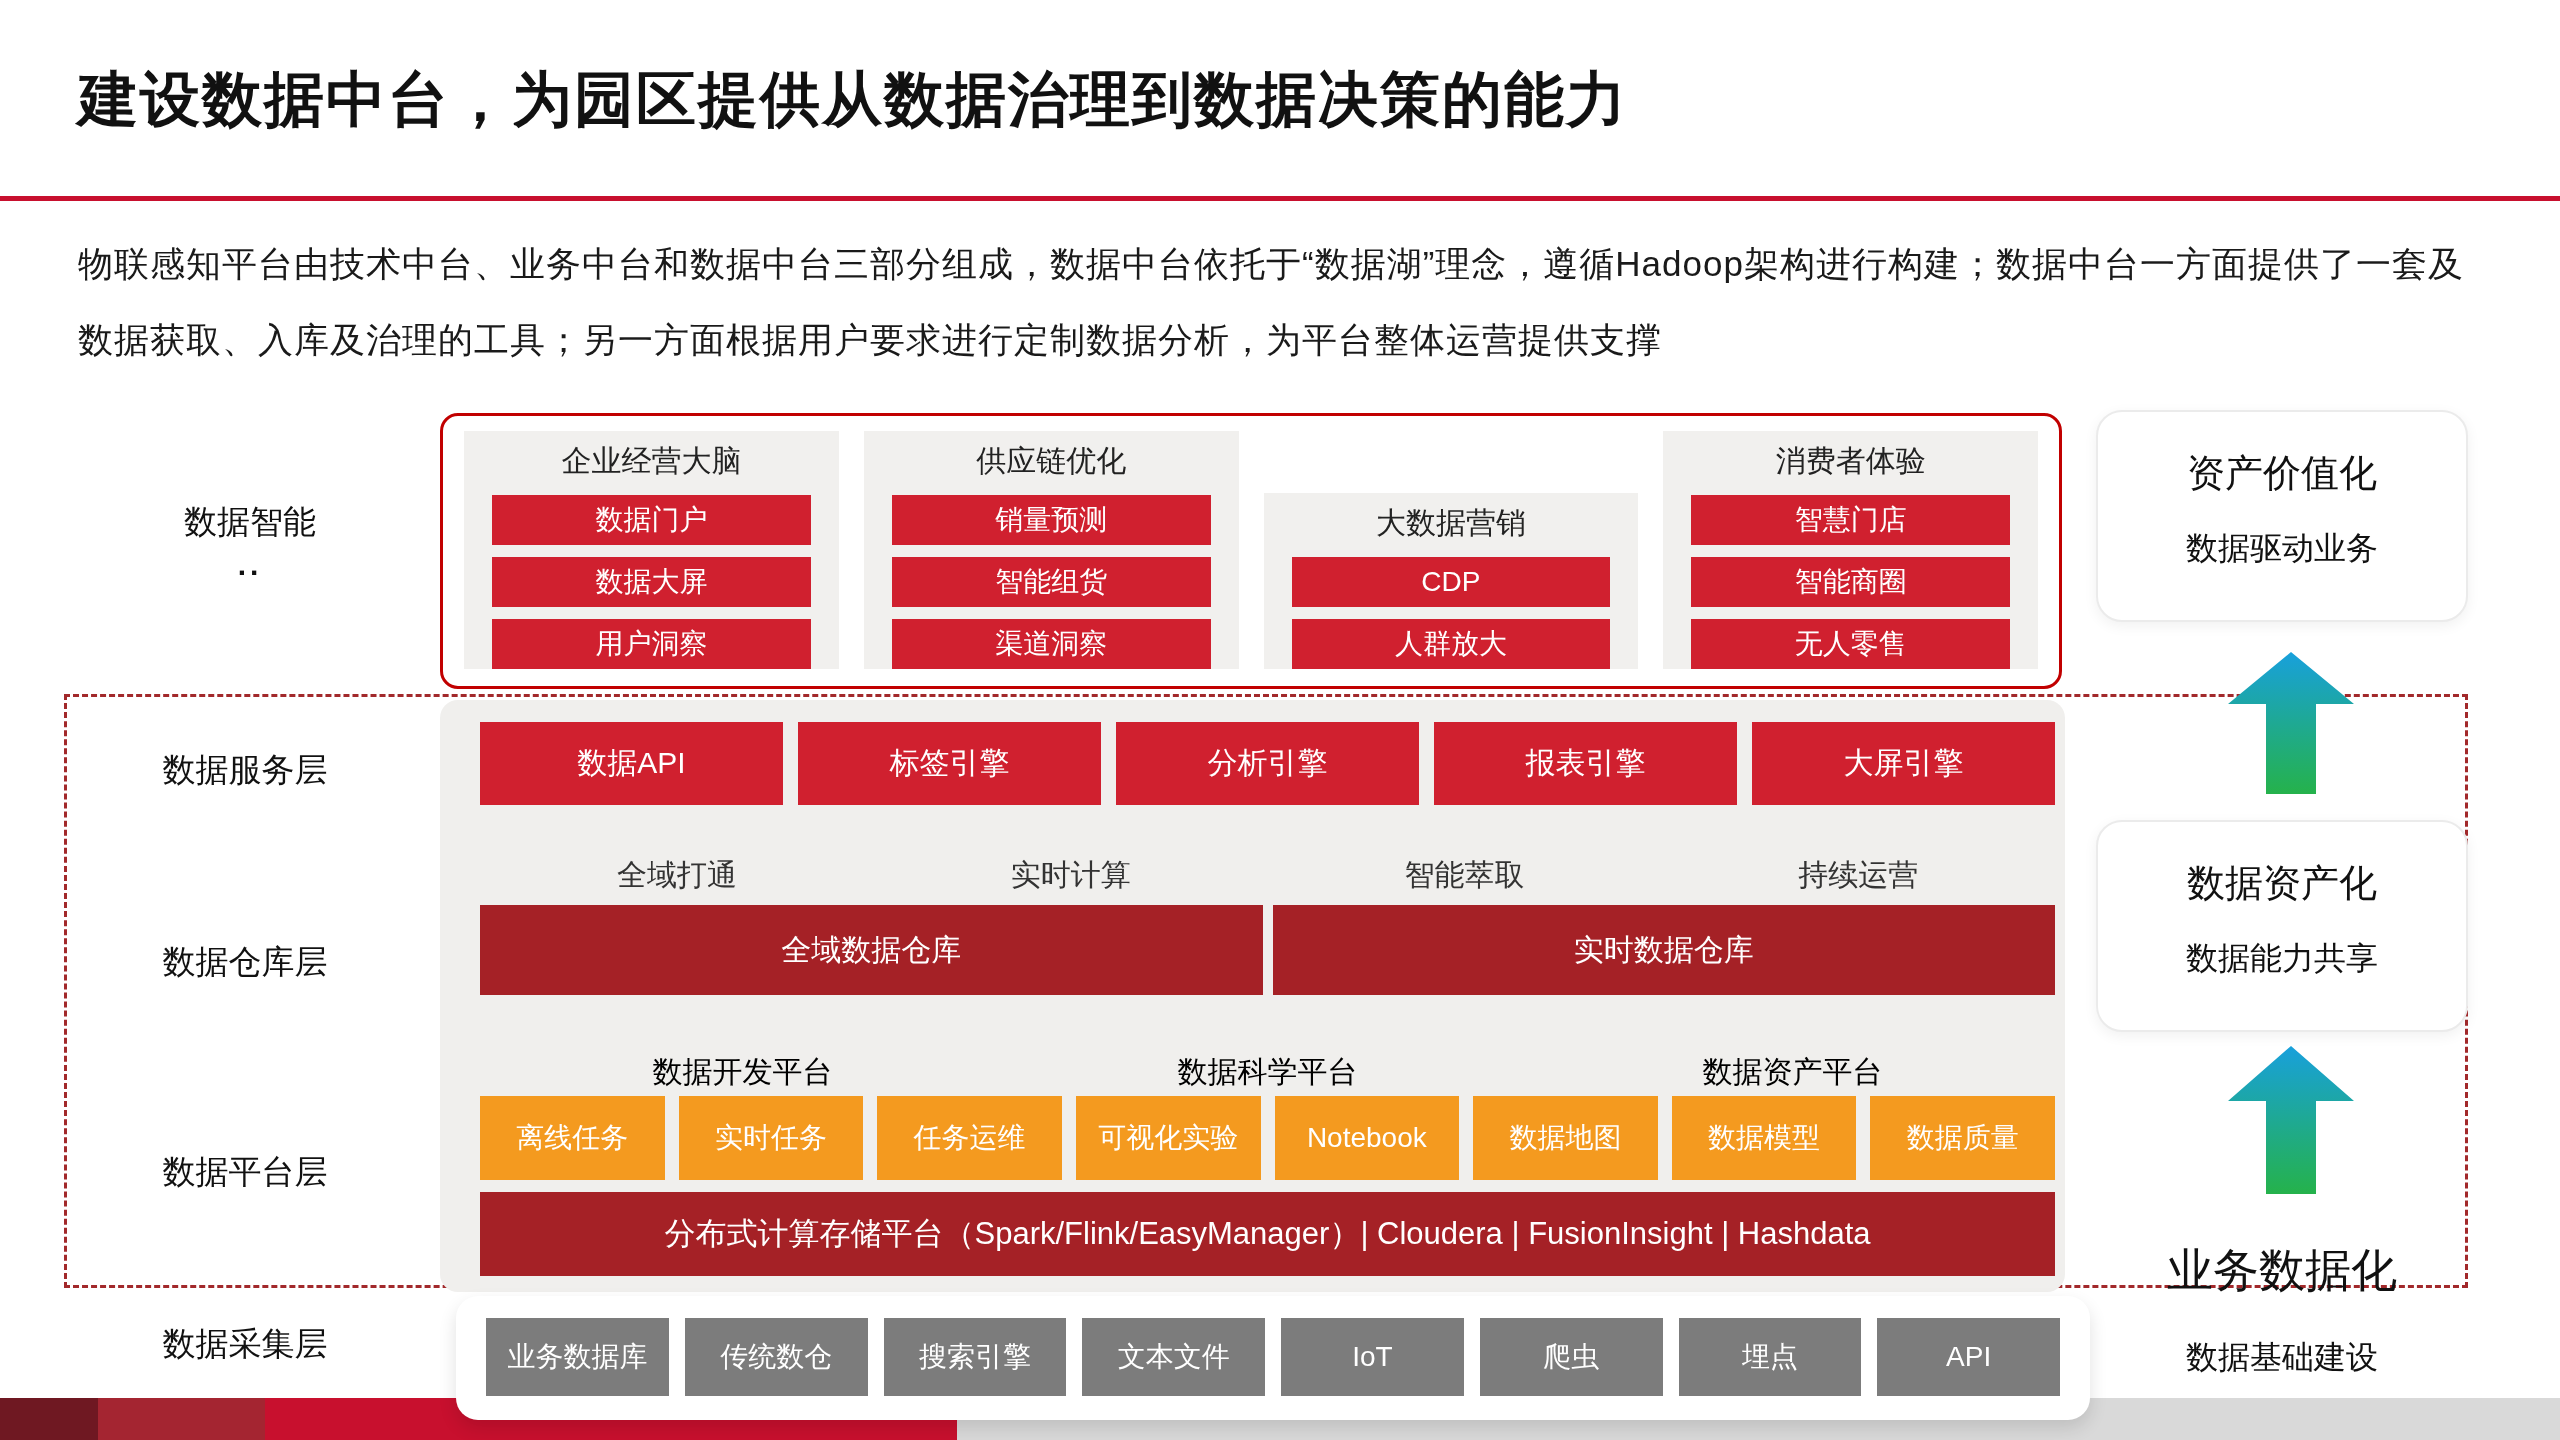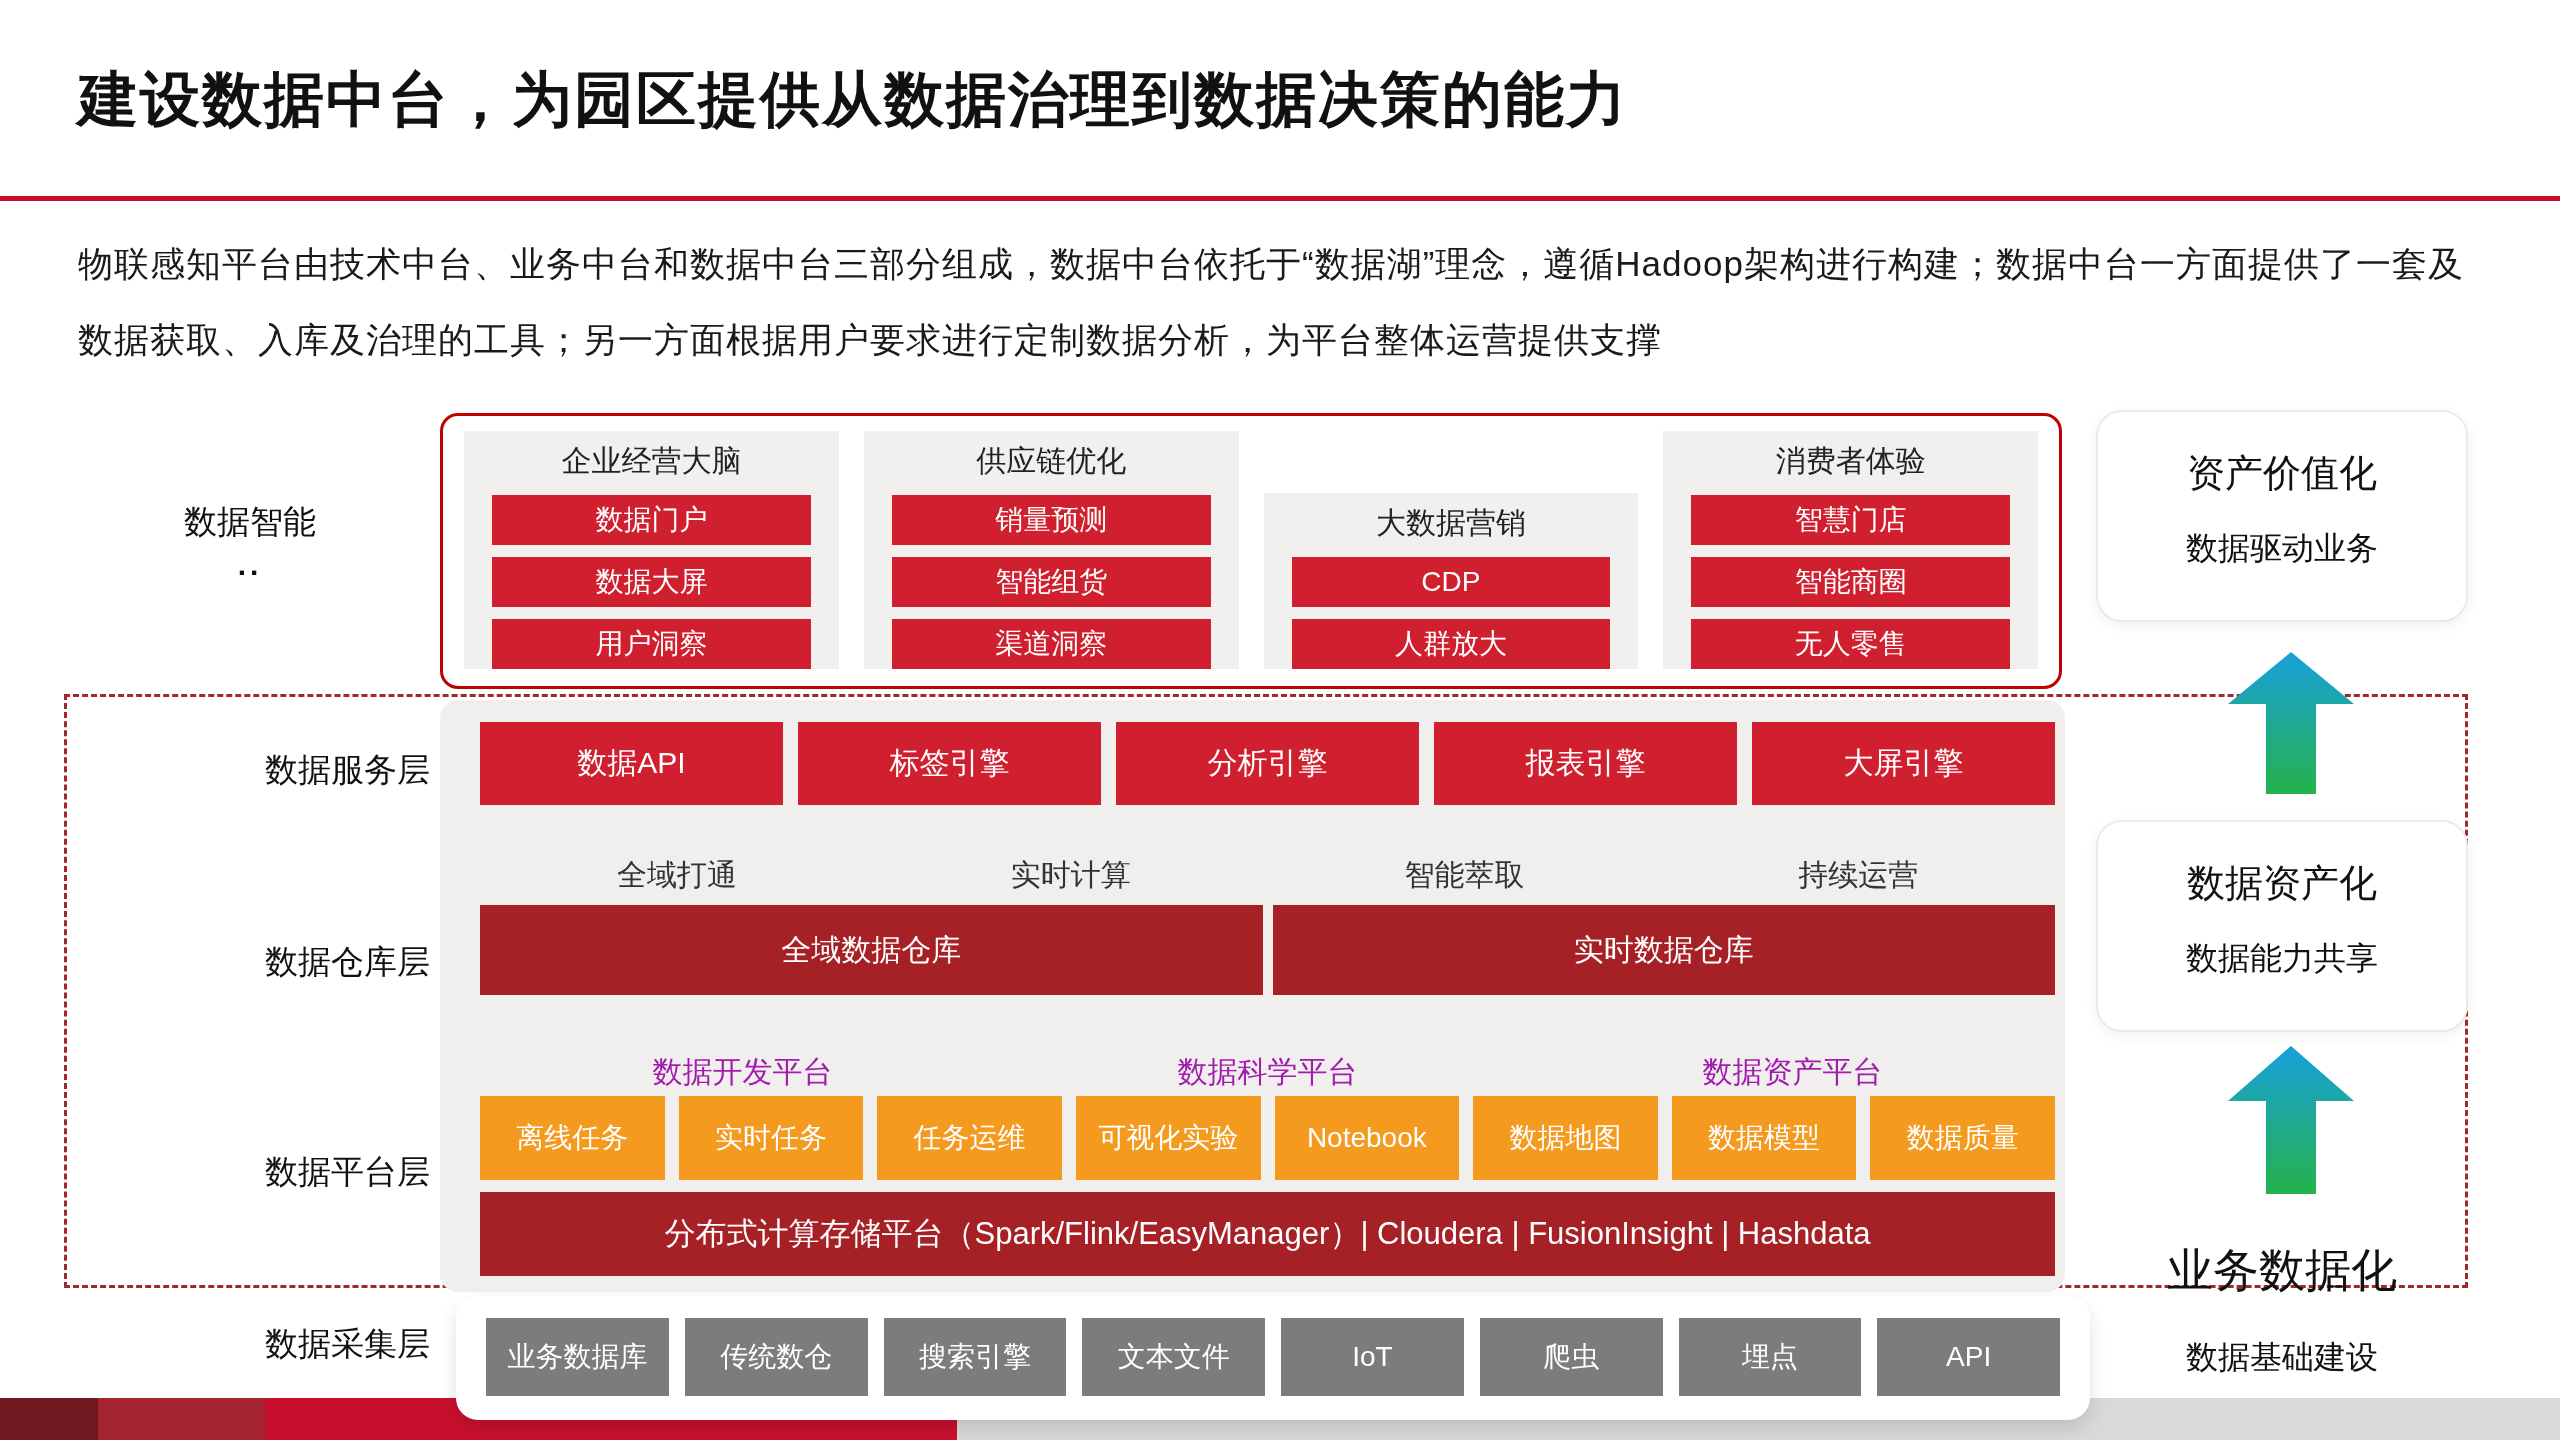--- a/index.html
+++ b/index.html
@@ -26,27 +26,27 @@
 
   
   .main-panel{position:absolute;left:440px;top:700px;width:1625px;height:592px;background:#f0efed;border-radius:18px;z-index:1;}
   .svc-row{position:absolute;left:40px;right:10px;top:22px;height:83px;display:flex;gap:15px;}
   .svc-row .btn-wide{flex:1;background:#d0202f;color:#fff;font-size:30px;display:flex;align-items:center;justify-content:center;}
   .wh-labels{position:absolute;left:40px;right:10px;top:155px;display:flex;}
   .wh-labels div{flex:1;text-align:center;font-size:30px;color:#333;}
   .wh-bars{position:absolute;left:40px;right:10px;top:205px;height:90px;display:flex;gap:10px;}
   .bar-darkred{flex:1;background:#a52126;color:#fff;font-size:30px;display:flex;align-items:center;justify-content:center;}
   .plat-labels{position:absolute;left:40px;right:10px;top:352px;display:flex;}
-  .plat-labels div{flex:1;text-align:center;font-size:30px;color:#a21caf;}
+  .plat-labels div{flex:1;text-align:center;font-size:30px;color:#000000;}
   .plat-row{position:absolute;left:40px;right:10px;top:396px;height:84px;display:flex;gap:14px;}
   .btn-orange{flex:1;background:#f49a1f;color:#fff;font-size:28px;display:flex;align-items:center;justify-content:center;}
   .infra-bar{position:absolute;left:40px;right:10px;top:492px;height:84px;background:#a52126;color:#fff;font-size:31px;display:flex;align-items:center;justify-content:center;}
 
   
-  .layer-label{position:absolute;left:60px;width:370px;text-align:right;font-size:33px;color:#111;}
+  .layer-label{position:absolute;left:60px;width:370px;text-align:center;font-size:33px;color:#111;}
 
   
   .collect-panel{position:absolute;left:456px;top:1296px;width:1634px;height:124px;background:#fff;border-radius:22px;box-shadow:0 8px 18px rgba(0,0,0,0.12);z-index:2;box-sizing:border-box;padding:22px 30px 0 30px;display:flex;gap:16px;}
   .btn-gray{flex:1;height:78px;background:#7c7c7c;color:#fff;font-size:28px;display:flex;align-items:center;justify-content:center;}
 
   
   .stage-card{position:absolute;left:2096px;width:372px;height:212px;background:#fff;border:2px solid #ebebeb;border-radius:26px;box-sizing:border-box;box-shadow:0 4px 14px rgba(0,0,0,0.06);text-align:center;z-index:2;}
   .stage-card .st-title{margin-top:36px;font-size:38px;color:#111;}
   .stage-card .st-sub{margin-top:28px;font-size:32px;color:#111;}
   .up-arrow{position:absolute;left:2228px;width:126px;z-index:2;}

